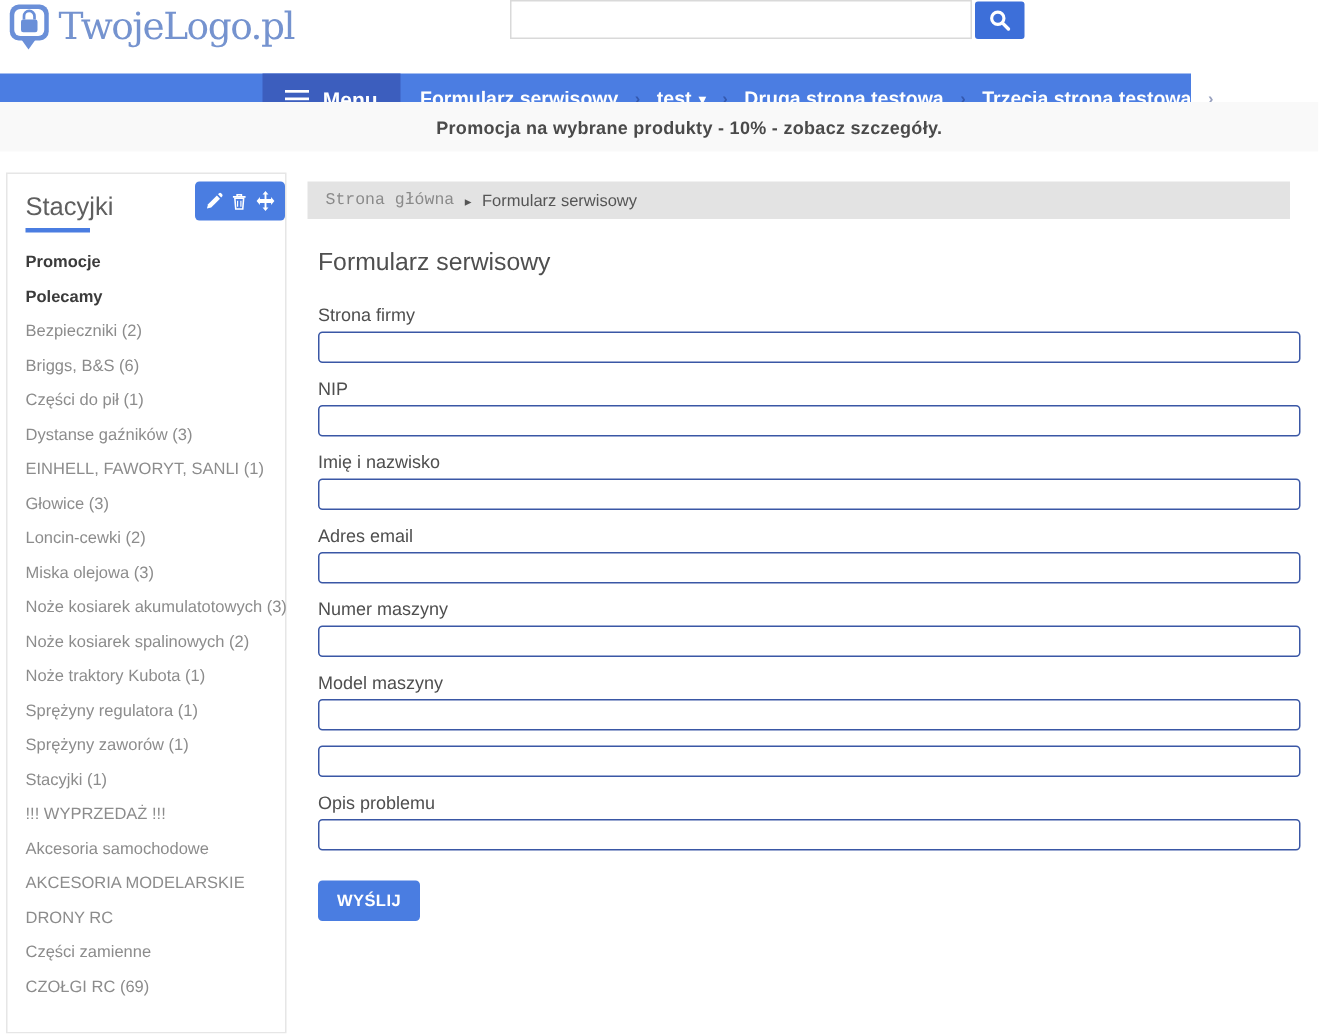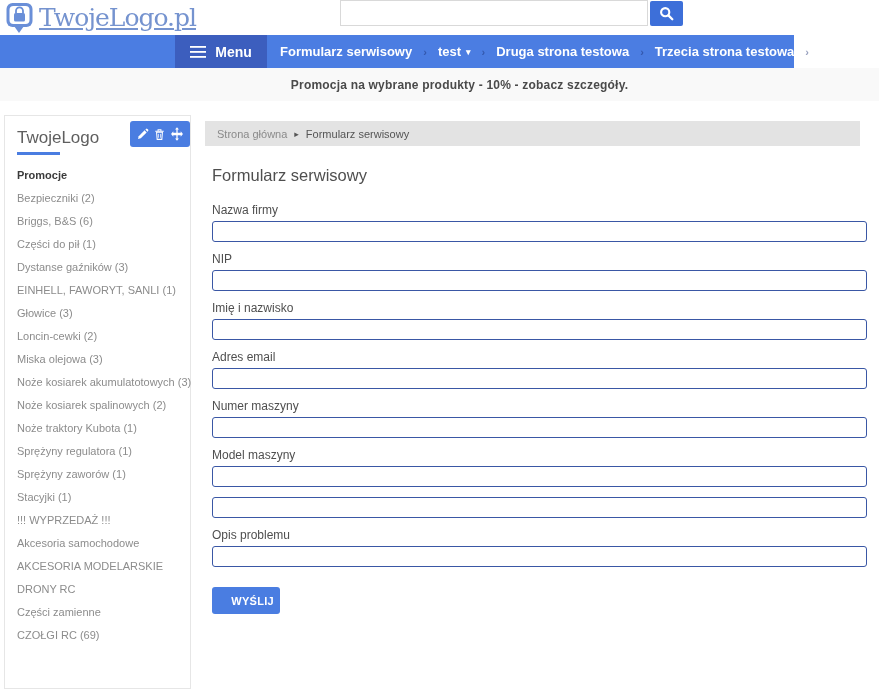--- a/index.html
+++ b/index.html
@@ -6,35 +6,35 @@
   body{
     width:879px;height:689px;position:relative;overflow:hidden;
     background:#fff;font-family:"Liberation Sans",sans-serif;
     -webkit-font-smoothing:antialiased;
   }
   
   .header{position:absolute;left:0;top:0;width:879px;height:35px;background:#fff;}
   .logo{position:absolute;left:5px;top:1px;display:flex;align-items:center;gap:4px;cursor:pointer;}
   .logo-text{
     font-family:"DejaVu Serif",serif;font-size:25px;line-height:30px;
-    color:var(--logo-blue,#7593cf);letter-spacing:-1px;text-decoration:underline;
+    color:var(--logo-blue,#7593cf);letter-spacing:-1px;
   }
   .search-input{
     position:absolute;left:340px;top:0px;width:308px;height:26px;
     border:1px solid #d9d9d9;border-radius:0;box-sizing:border-box;
     font-size:13px;padding:0 8px;outline:none;color:#444;
   }
   .search-btn{
     position:absolute;left:650px;top:1px;width:33px;height:25px;
     background:var(--search-blue,#3d6fd9);border:none;border-radius:2px;
     display:flex;align-items:center;justify-content:center;cursor:pointer;
   }
   
   .navbar{
-    position:absolute;left:0;top:35px;width:794px;height:33px;
+    position:absolute;left:0;top:49px;width:794px;height:33px;
     background:var(--nav-blue,#4b7de2);display:flex;align-items:stretch;
   }
   .menu-btn{
     position:absolute;left:175px;top:0;width:92px;height:33px;
     background:var(--menu-dark-blue,#3c5ebe);color:#fff;border:none;cursor:pointer;
     display:flex;align-items:center;justify-content:center;gap:9px;
     font-family:"Liberation Sans",sans-serif;font-size:14px;font-weight:600;
   }
   .nav-links{
     position:absolute;left:267px;top:0;right:0;height:33px;
@@ -73,36 +73,36 @@
   .cat-item{
     padding:5px 12px;font-size:11px;line-height:13px;color:#8c8c8c;cursor:pointer;white-space:nowrap;
   }
   .cat-item.featured{color:#3b3b3b;font-weight:700;}
   
   .main{position:absolute;left:205px;top:121px;width:662px;}
   .breadcrumb{
     width:655px;height:25px;background:#e3e3e3;display:flex;align-items:center;
     padding:0 12px;box-sizing:border-box;font-size:11px;
   }
-  .crumb-home{color:#8a8a8a;cursor:pointer;}
+  .crumb-home{color:#8a8a8a;cursor:pointer;font-family:Liberation Mono, monospace;}
   .crumb-sep{color:#555;font-size:9px;margin:0 7px;}
   .crumb-current{color:#555;}
   .form-wrap{margin-left:7px;width:655px;}
   .page-title{font-size:16.5px;color:#4f4f4f;margin:20px 0 18px 0;font-weight:400;}
   .field{margin-bottom:10px;}
   .field-label{display:block;font-size:12px;line-height:14px;color:#4f4f4f;margin-bottom:4px;}
   .field-input{
     display:block;width:100%;height:21px;box-sizing:border-box;
     border:1px solid var(--input-border,#3a57a5);border-radius:3px;
     padding:1px 8px;font-size:12px;color:#333;outline:none;background:#fff;
   }
   .submit-btn{
     margin-top:10px;width:68px;height:27px;background:var(--accent-blue,#4a7de1);
     color:#fff;border:none;border-radius:3px;font-size:11px;font-weight:700;
-    letter-spacing:.3px;cursor:pointer;font-family:"Liberation Sans",sans-serif;text-align:right;
+    letter-spacing:.3px;cursor:pointer;font-family:"Liberation Sans",sans-serif;
   }
   svg{display:block;}
 </style>
 </head>
 <body>
 
 <div class="header">
   <div class="logo">
     <span>
       <svg width="30" height="33" viewBox="0 0 30 33">
@@ -165,21 +165,21 @@
       </span>
     </nav>
 </div>
 
 <div class="promo">
   <span class="promo-text">Promocja na wybrane produkty - 10% - zobacz szczegóły.</span>
 </div>
 
 <aside class="sidebar">
   <div class="sidebar-header">
-    <div class="sidebar-title">TwojeLogo</div>
+    <div class="sidebar-title">Stacyjki</div>
     <div class="sidebar-title-underline"></div>
     <div class="sidebar-tools">
       <button class="tool-btn">
         <span>
           <svg width="13" height="13" viewBox="0 0 20 20">
             <path d="M3 17l1.2-4.4 9-9 3.2 3.2-9 9L3 17z" fill="#fff"></path>
             <path d="M14.4 2.4l3.2 3.2 1-1a1.6 1.6 0 0 0 0-2.2l-1-1a1.6 1.6 0 0 0-2.2 0l-1 1z" fill="#fff"></path>
           </svg>
         </span>
       </button>
@@ -200,20 +200,21 @@
           </svg>
         </span>
       </button>
     </div>
   </div>
   <ul class="cat-list">
 
 
       <li class="cat-item featured">Promocje</li>
 
+      <li class="cat-item featured">Polecamy</li>
 
       <li class="cat-item">Bezpieczniki (2)</li>
 
       <li class="cat-item">Briggs, B&amp;S (6)</li>
 
       <li class="cat-item">Części do pił (1)</li>
 
       <li class="cat-item">Dystanse gaźników (3)</li>
 
       <li class="cat-item">EINHELL, FAWORYT, SANLI (1)</li>
@@ -254,21 +255,21 @@
   <div class="breadcrumb">
     <span class="crumb-home">Strona główna</span>
     <span class="crumb-sep">▸</span>
     <span class="crumb-current">Formularz serwisowy</span>
   </div>
   <div class="form-wrap">
     <h1 class="page-title">Formularz serwisowy</h1>
     <form>
 
         <div class="field">
-          <label class="field-label">Nazwa firmy</label>
+          <label class="field-label">Strona firmy</label>
           <input class="field-input" type="text" style="">
         </div>
 
         <div class="field">
           <label class="field-label">NIP</label>
           <input class="field-input" type="text" style="">
         </div>
 
         <div class="field">
           <label class="field-label">Imię i nazwisko</label>

